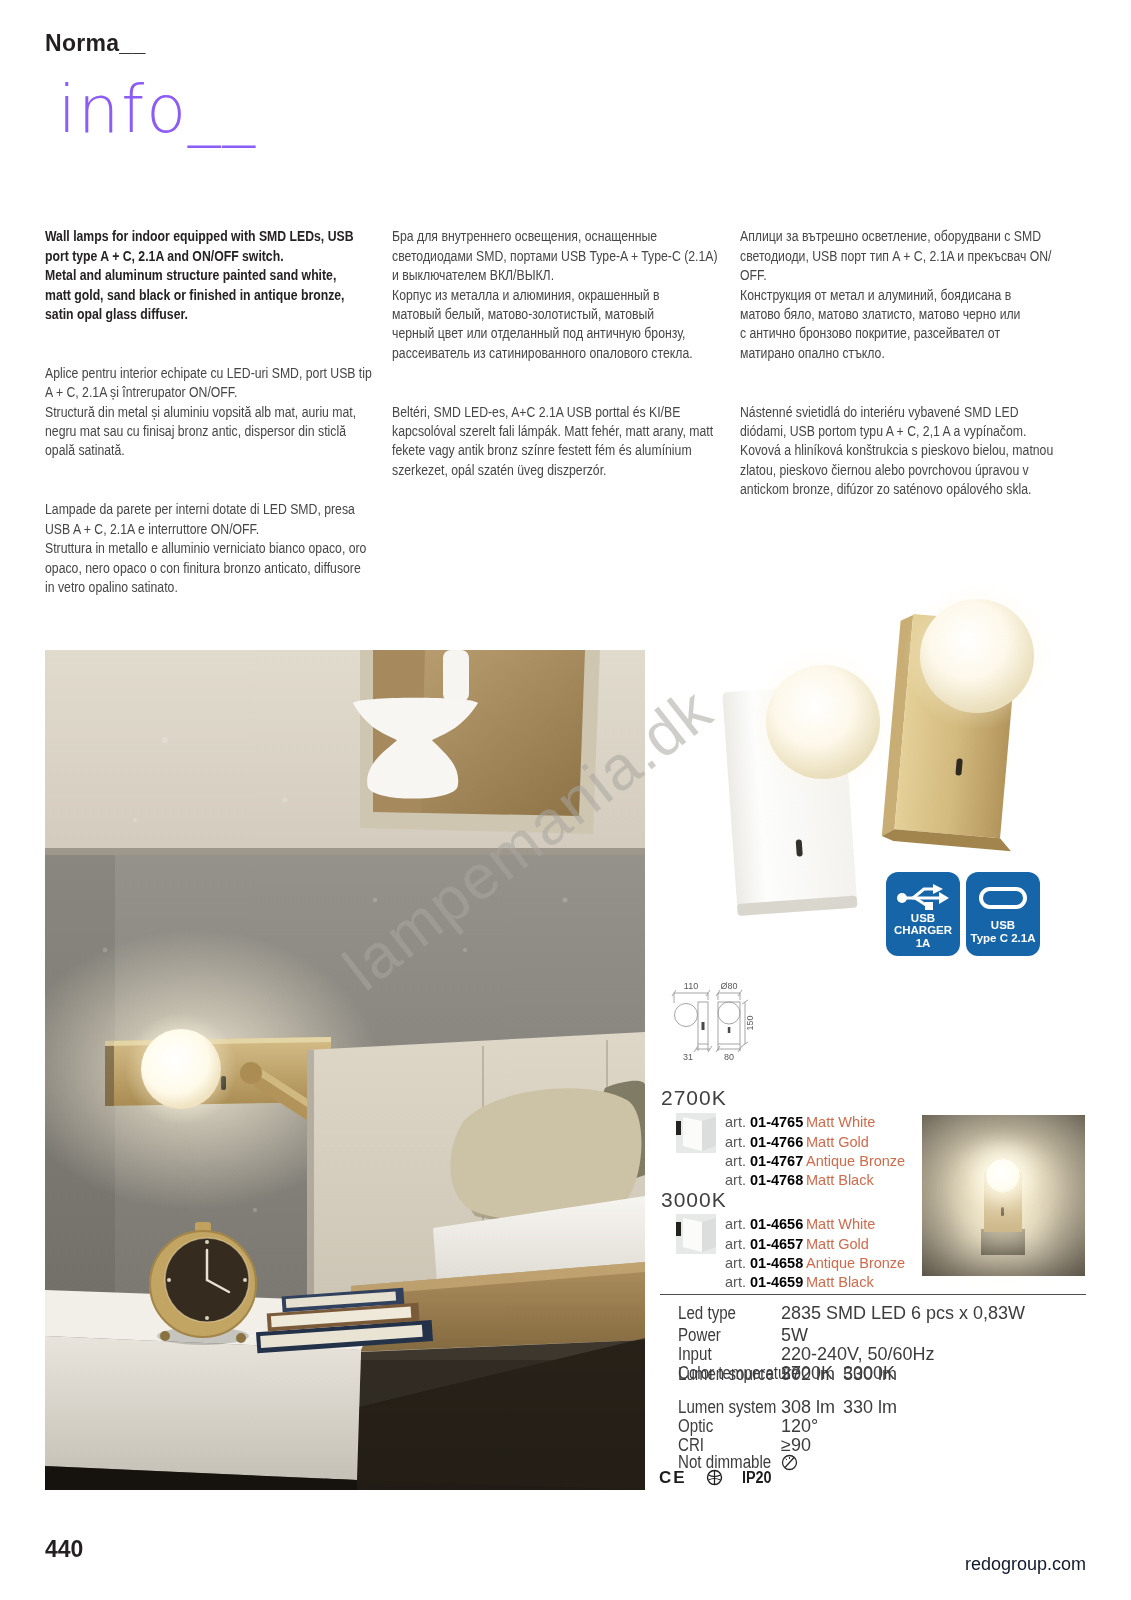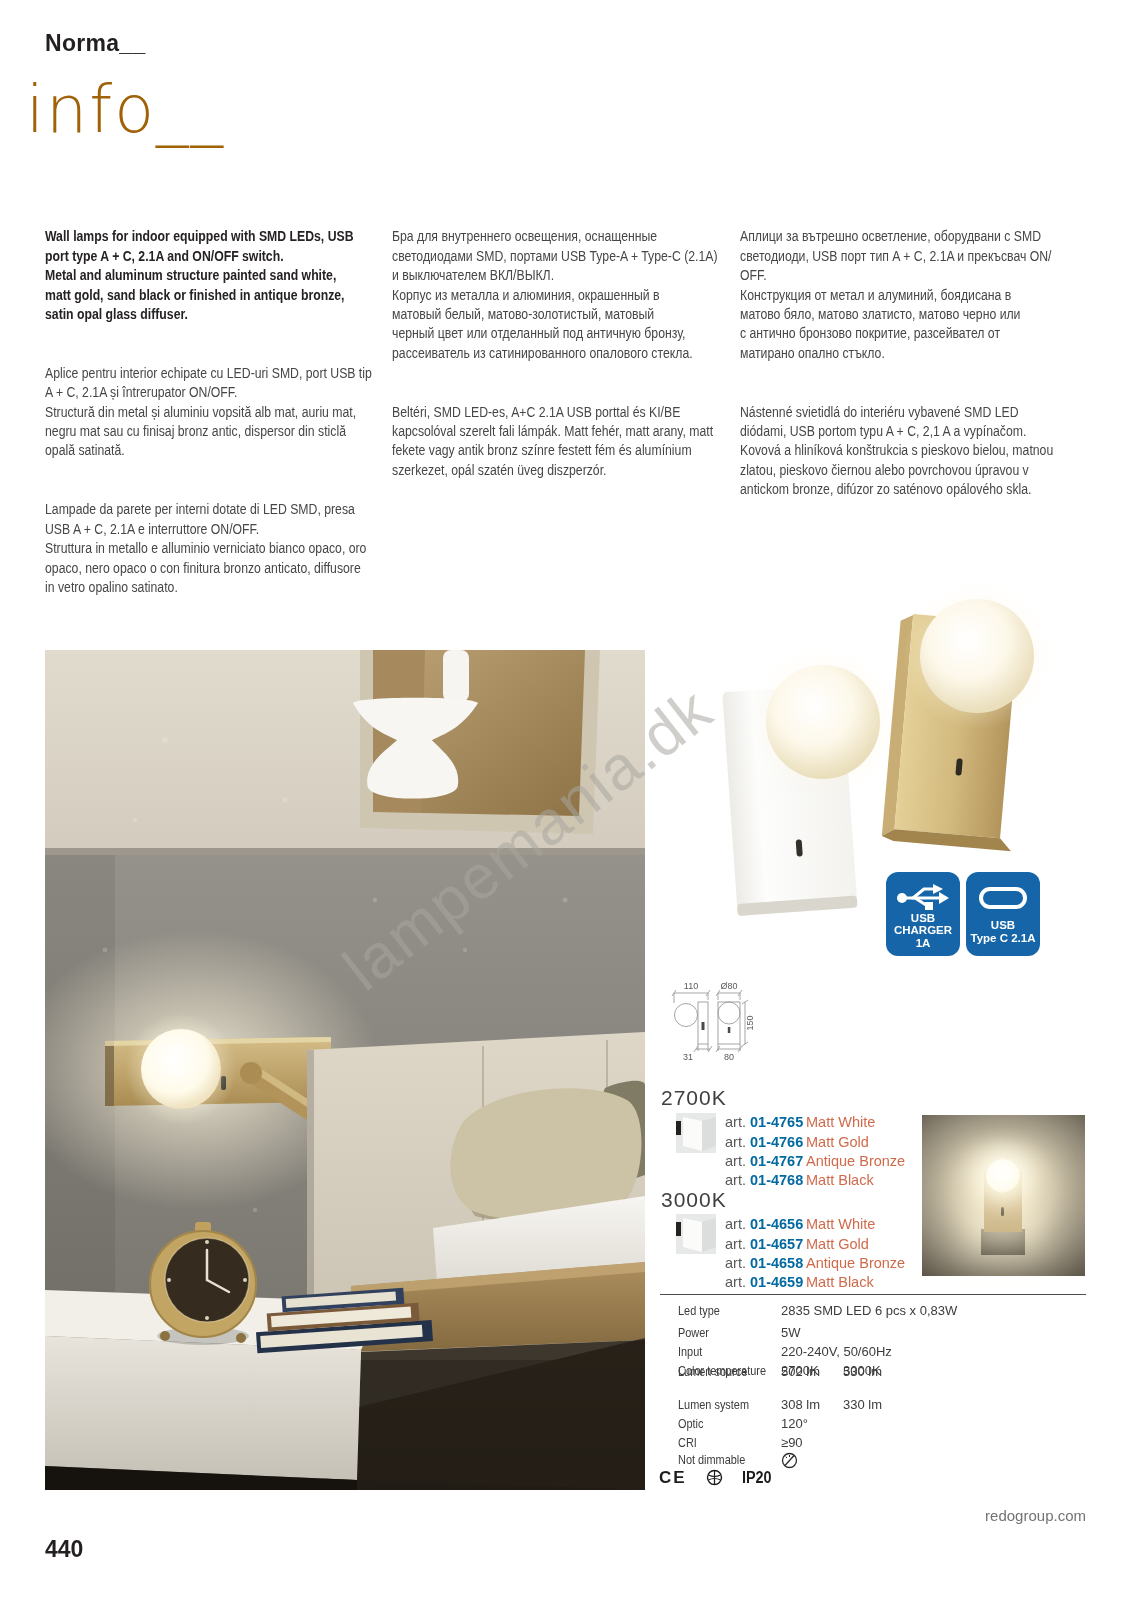--- a/index.html
+++ b/index.html
@@ -1,52 +1,52 @@
 <!DOCTYPE html>
 <html><head>
 <meta charset="utf-8">
 <style>
   html,body{margin:0;padding:0;}
   body{width:1131px;height:1600px;position:relative;background:#ffffff;overflow:hidden;
        font-family:"Liberation Sans",sans-serif;color:#231f20;}
   .abs{position:absolute;}
   .brand{left:45px;top:30px;font-size:23px;font-weight:700;letter-spacing:.3px;color:#231f20;}
-  .pagetitle{left:26px;top:72px;font-size:65px;font-weight:200;letter-spacing:2px;color:#a16207;
+  .pagetitle{left:58px;top:72px;font-size:65px;font-weight:200;letter-spacing:2px;color:#8b5cf6;
              font-family:"DejaVu Sans","Liberation Sans",sans-serif;}
   .col{width:380px;font-size:14px;line-height:19.4px;color:#464648;white-space:pre-line;
        transform:scaleX(.875);transform-origin:0 0;letter-spacing:0;}
   .col p{margin:0 0 20px 0;}
   .p-bold{font-weight:700;color:#262223;}
   .temp-heading{font-size:21px;color:#3f3f41;letter-spacing:1px;}
   .art-row{position:absolute;left:0;width:1131px;height:20px;font-size:14.5px;}
   .art-label{position:absolute;left:725px;color:#5a5a5c;}
-  .art-code{position:absolute;left:750px;font-weight:700;color:#0369a1;}
+  .art-code{position:absolute;left:750px;font-weight:700;color:#000000;}
   .art-finish{position:absolute;left:806px;color:#d06a4b;}
-  .spec-row{position:absolute;left:0;width:1131px;height:18px;font-size:13px;color:#3c3c3e;}
+  .spec-row{position:absolute;left:0;width:1131px;height:18px;font-size:18px;color:#3c3c3e;}
   .spec-label{position:absolute;left:678px;}
   .spec-v1{position:absolute;left:781px;text-align:center;}
   .spec-v2{position:absolute;left:843px;}
   .cond{display:inline-block;transform:scaleX(.84);transform-origin:0 50%;white-space:nowrap;}
   .badge{position:absolute;width:74px;height:84px;background:#1565a8;border-radius:12px;
          color:#fff;text-align:center;}
   .badge-ico{position:absolute;left:0;right:0;top:9px;height:30px;}
   .badge-txt{position:absolute;left:0;right:0;bottom:7px;font-size:11.5px;font-weight:700;line-height:12.5px;}
   .watermark{left:330px;top:948px;font-size:62px;color:rgba(168,165,158,.55);letter-spacing:2px;
              transform:rotate(-38deg);transform-origin:0 0;white-space:nowrap;}
   .litphoto{left:922px;top:1115px;width:163px;height:161px;
     background:radial-gradient(95% 80% at 50% 46%, #e2d7ba 0%, #c9bfa6 32%, #958d7b 60%, #5e584b 84%, #413c33 100%);}
   .lit-body{position:absolute;left:62px;top:57px;width:38px;height:60px;background:linear-gradient(#e6d3a8,#cdb88c);
             box-shadow:0 0 34px 20px rgba(255,246,216,.75);}
   .lit-plate{position:absolute;left:59px;top:114px;width:44px;height:26px;background:#3a352b;}
   .lit-globe{position:absolute;left:64px;top:44px;width:34px;height:34px;border-radius:50%;
              background:radial-gradient(circle at 45% 40%, #ffffff 0%, #fffdf0 60%, #f3e7c4 100%);
              box-shadow:0 0 22px 10px rgba(255,252,235,.95);}
   .lit-switch{position:absolute;left:79px;top:92px;width:3px;height:9px;background:#6b5f49;border-radius:2px;}
   .footer-num{left:45px;top:1536px;font-size:23px;font-weight:700;color:#231f20;}
-  .footer-site{right:45px;top:1507px;font-size:15px;color:#737373;}
+  .footer-site{right:45px;top:1554px;font-size:18px;color:#0f172a;}
   .cert-row{left:659px;top:1468px;height:20px;display:flex;align-items:center;gap:19px;}
   .ce-txt{font-size:17px;font-weight:600;letter-spacing:2px;color:#1c1c1c;}
   .ip-txt{font-size:16px;font-weight:800;color:#1c1c1c;transform:scaleX(.9);transform-origin:0 50%;}
   svg text{font-family:"Liberation Sans",sans-serif;}
 </style>
 </head>
 <body>
 
 <div class="abs brand">Norma__</div>
 <div class="abs pagetitle">info__</div>

